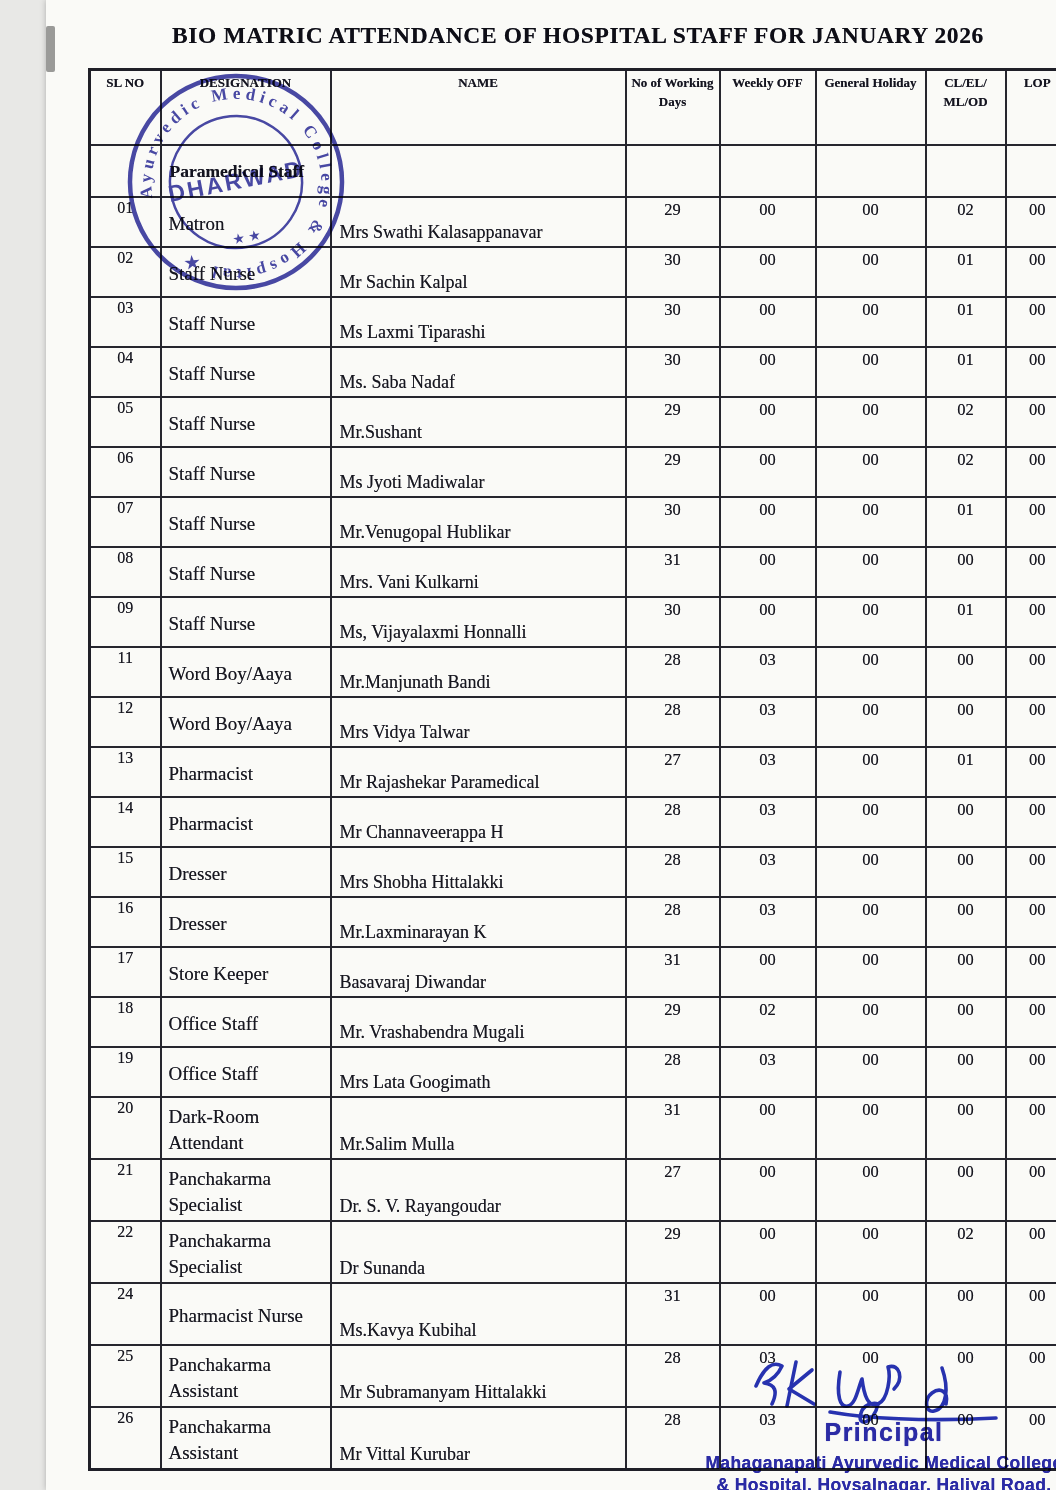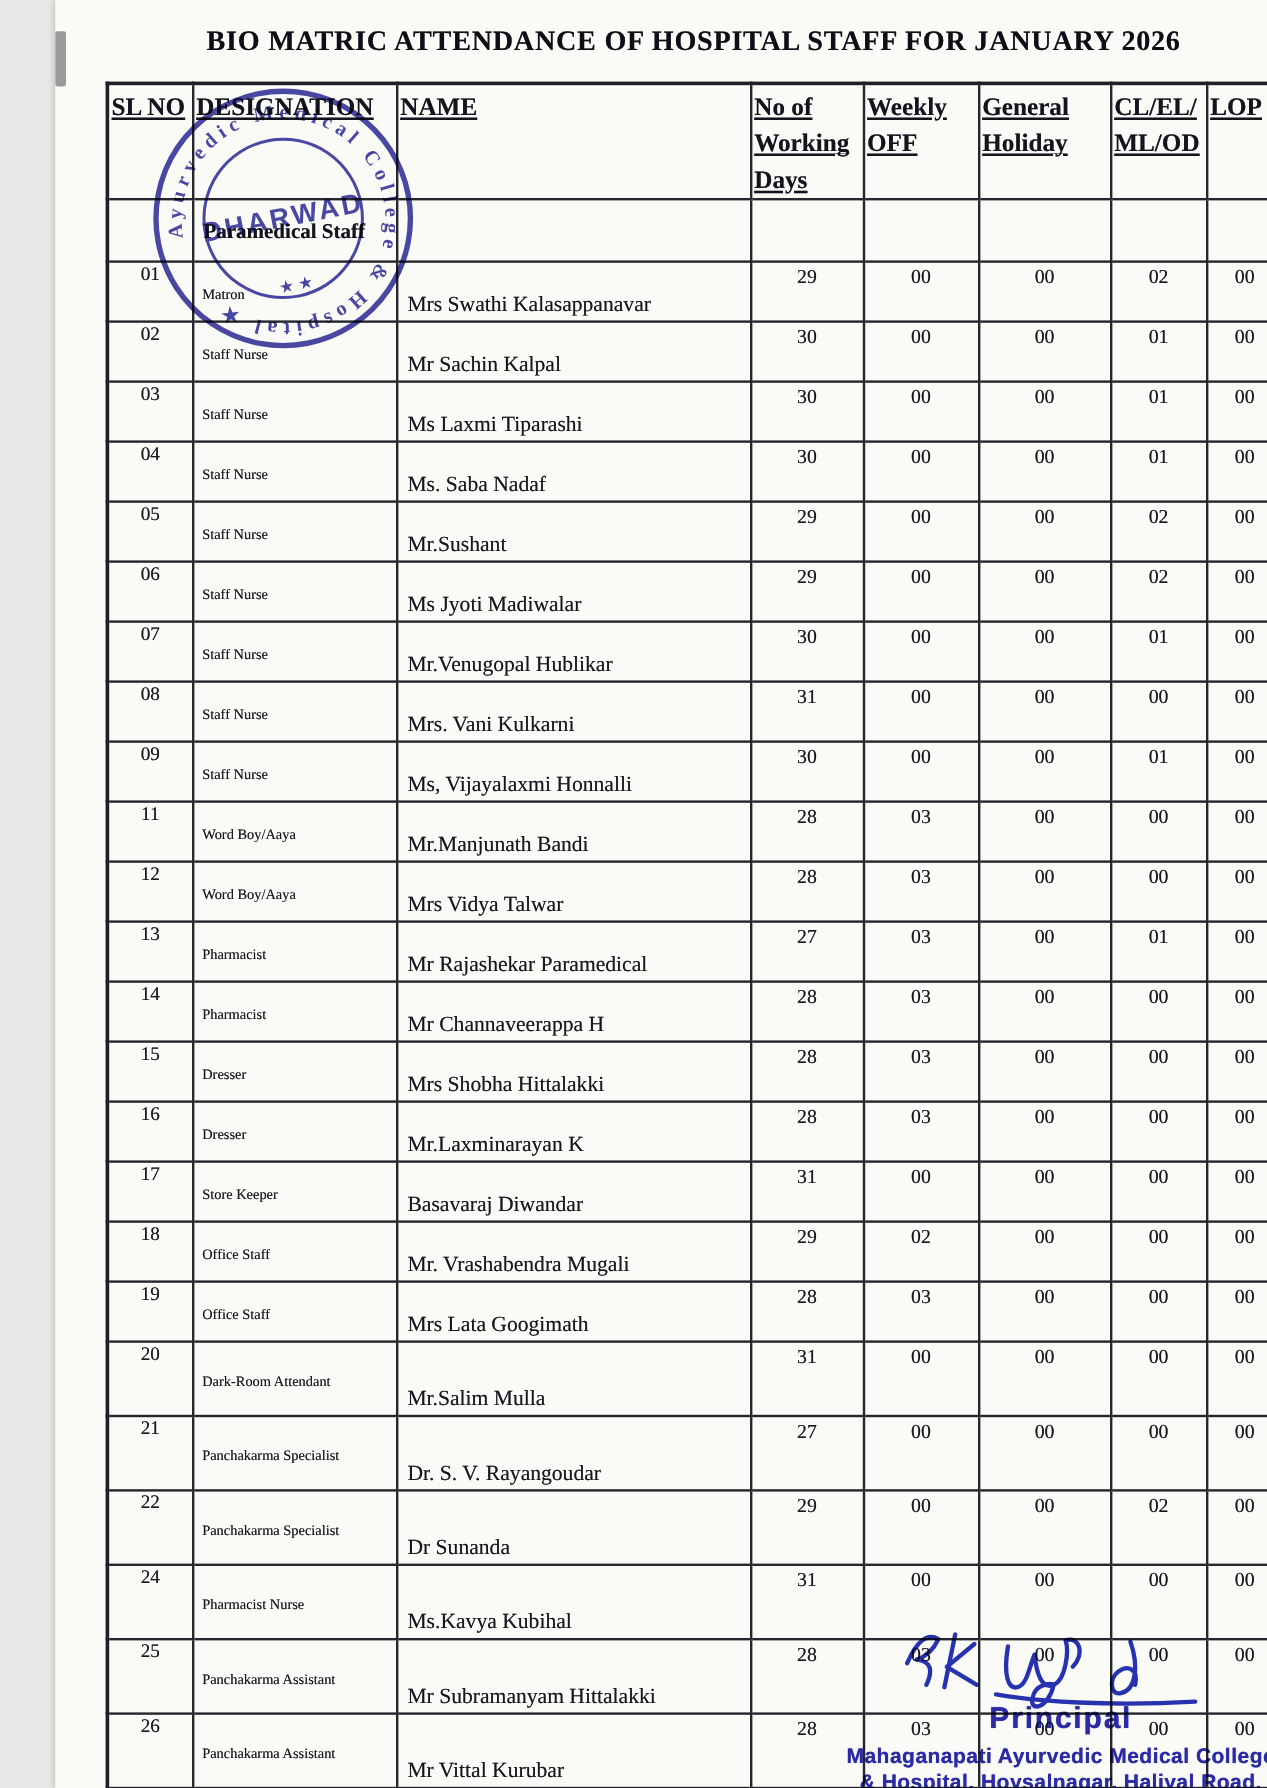--- a/index.html
+++ b/index.html
@@ -26,33 +26,33 @@
   table.att {
     position:absolute; left:42px; top:68px; width:980px;
     border-collapse:collapse; table-layout:fixed;
     border:3px solid #1f1f28;
   }
   table.att th, table.att td {
     border:2px solid #26262e;
     overflow:hidden;
   }
   table.att th {
-    height:70px; vertical-align:top; text-align:left;
-    font-size:21px; font-weight:bold; line-height:1.45;
-    padding:3px 2px 0 2px; color:#14141f;text-decoration:underline;
+    height:70px; vertical-align:top; text-align:center;
+    font-size:13px; font-weight:bold; line-height:1.45;
+    padding:3px 2px 0 2px; color:#14141f;
   }
   tr.section-row td { height:48px; }
   td.sec-label {
     font-size:17.5px; font-weight:bold; vertical-align:middle;
     padding-left:8px; color:#14141f;
   }
   tbody tr.std td  { height:41px; }
   tbody tr.tall td { height:53px; }
   td.sl   { text-align:center; vertical-align:top; font-size:16px; padding-top:1px; }
-  td.desig{ vertical-align:middle; font-size:12px; line-height:1.35; padding:5px 2px 2px 7px; }
+  td.desig{ vertical-align:middle; font-size:19px; line-height:1.35; padding:5px 2px 2px 7px; }
   td.name { vertical-align:bottom; font-size:18px; padding:0 2px 3px 8px; }
   td.num  { text-align:center; vertical-align:top; font-size:16.5px; padding-top:2px; }
   
   table.att, .doc-title { text-shadow:0 0 .4px rgba(20,20,40,.6); }
 
   .stamp {
     position:absolute; left:76px; top:68px; width:228px; height:228px;
     transform:rotate(-11deg);
     opacity:.88; mix-blend-mode:multiply;
     pointer-events:none;

